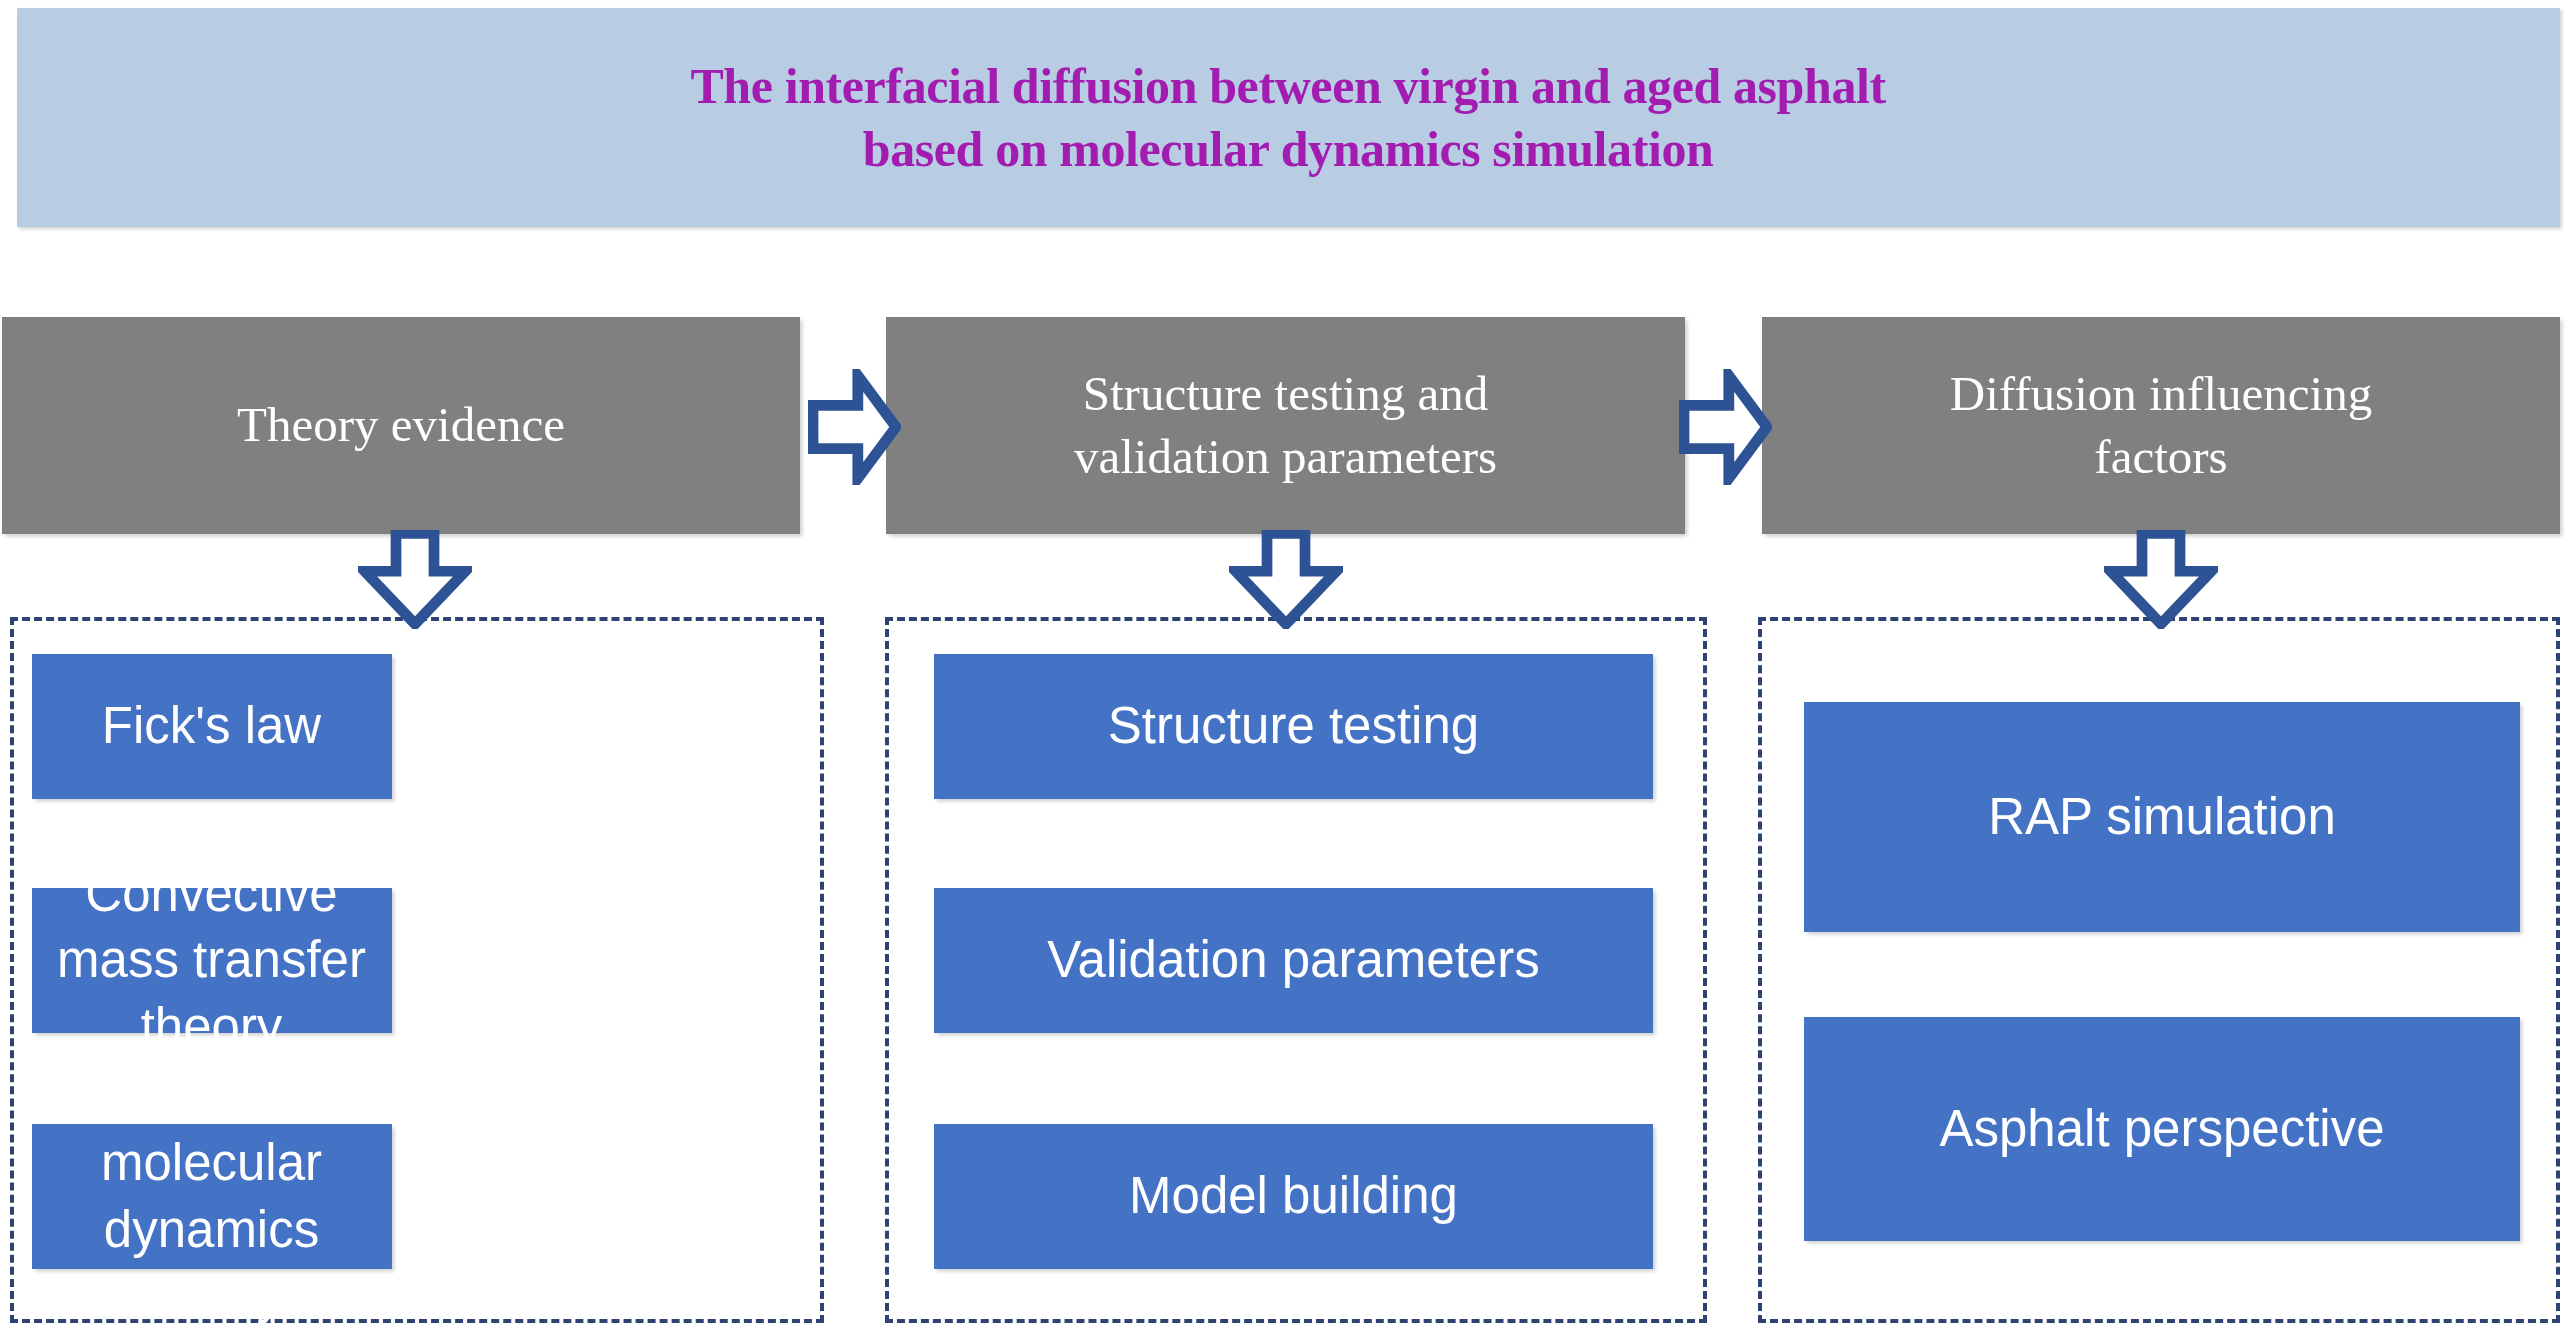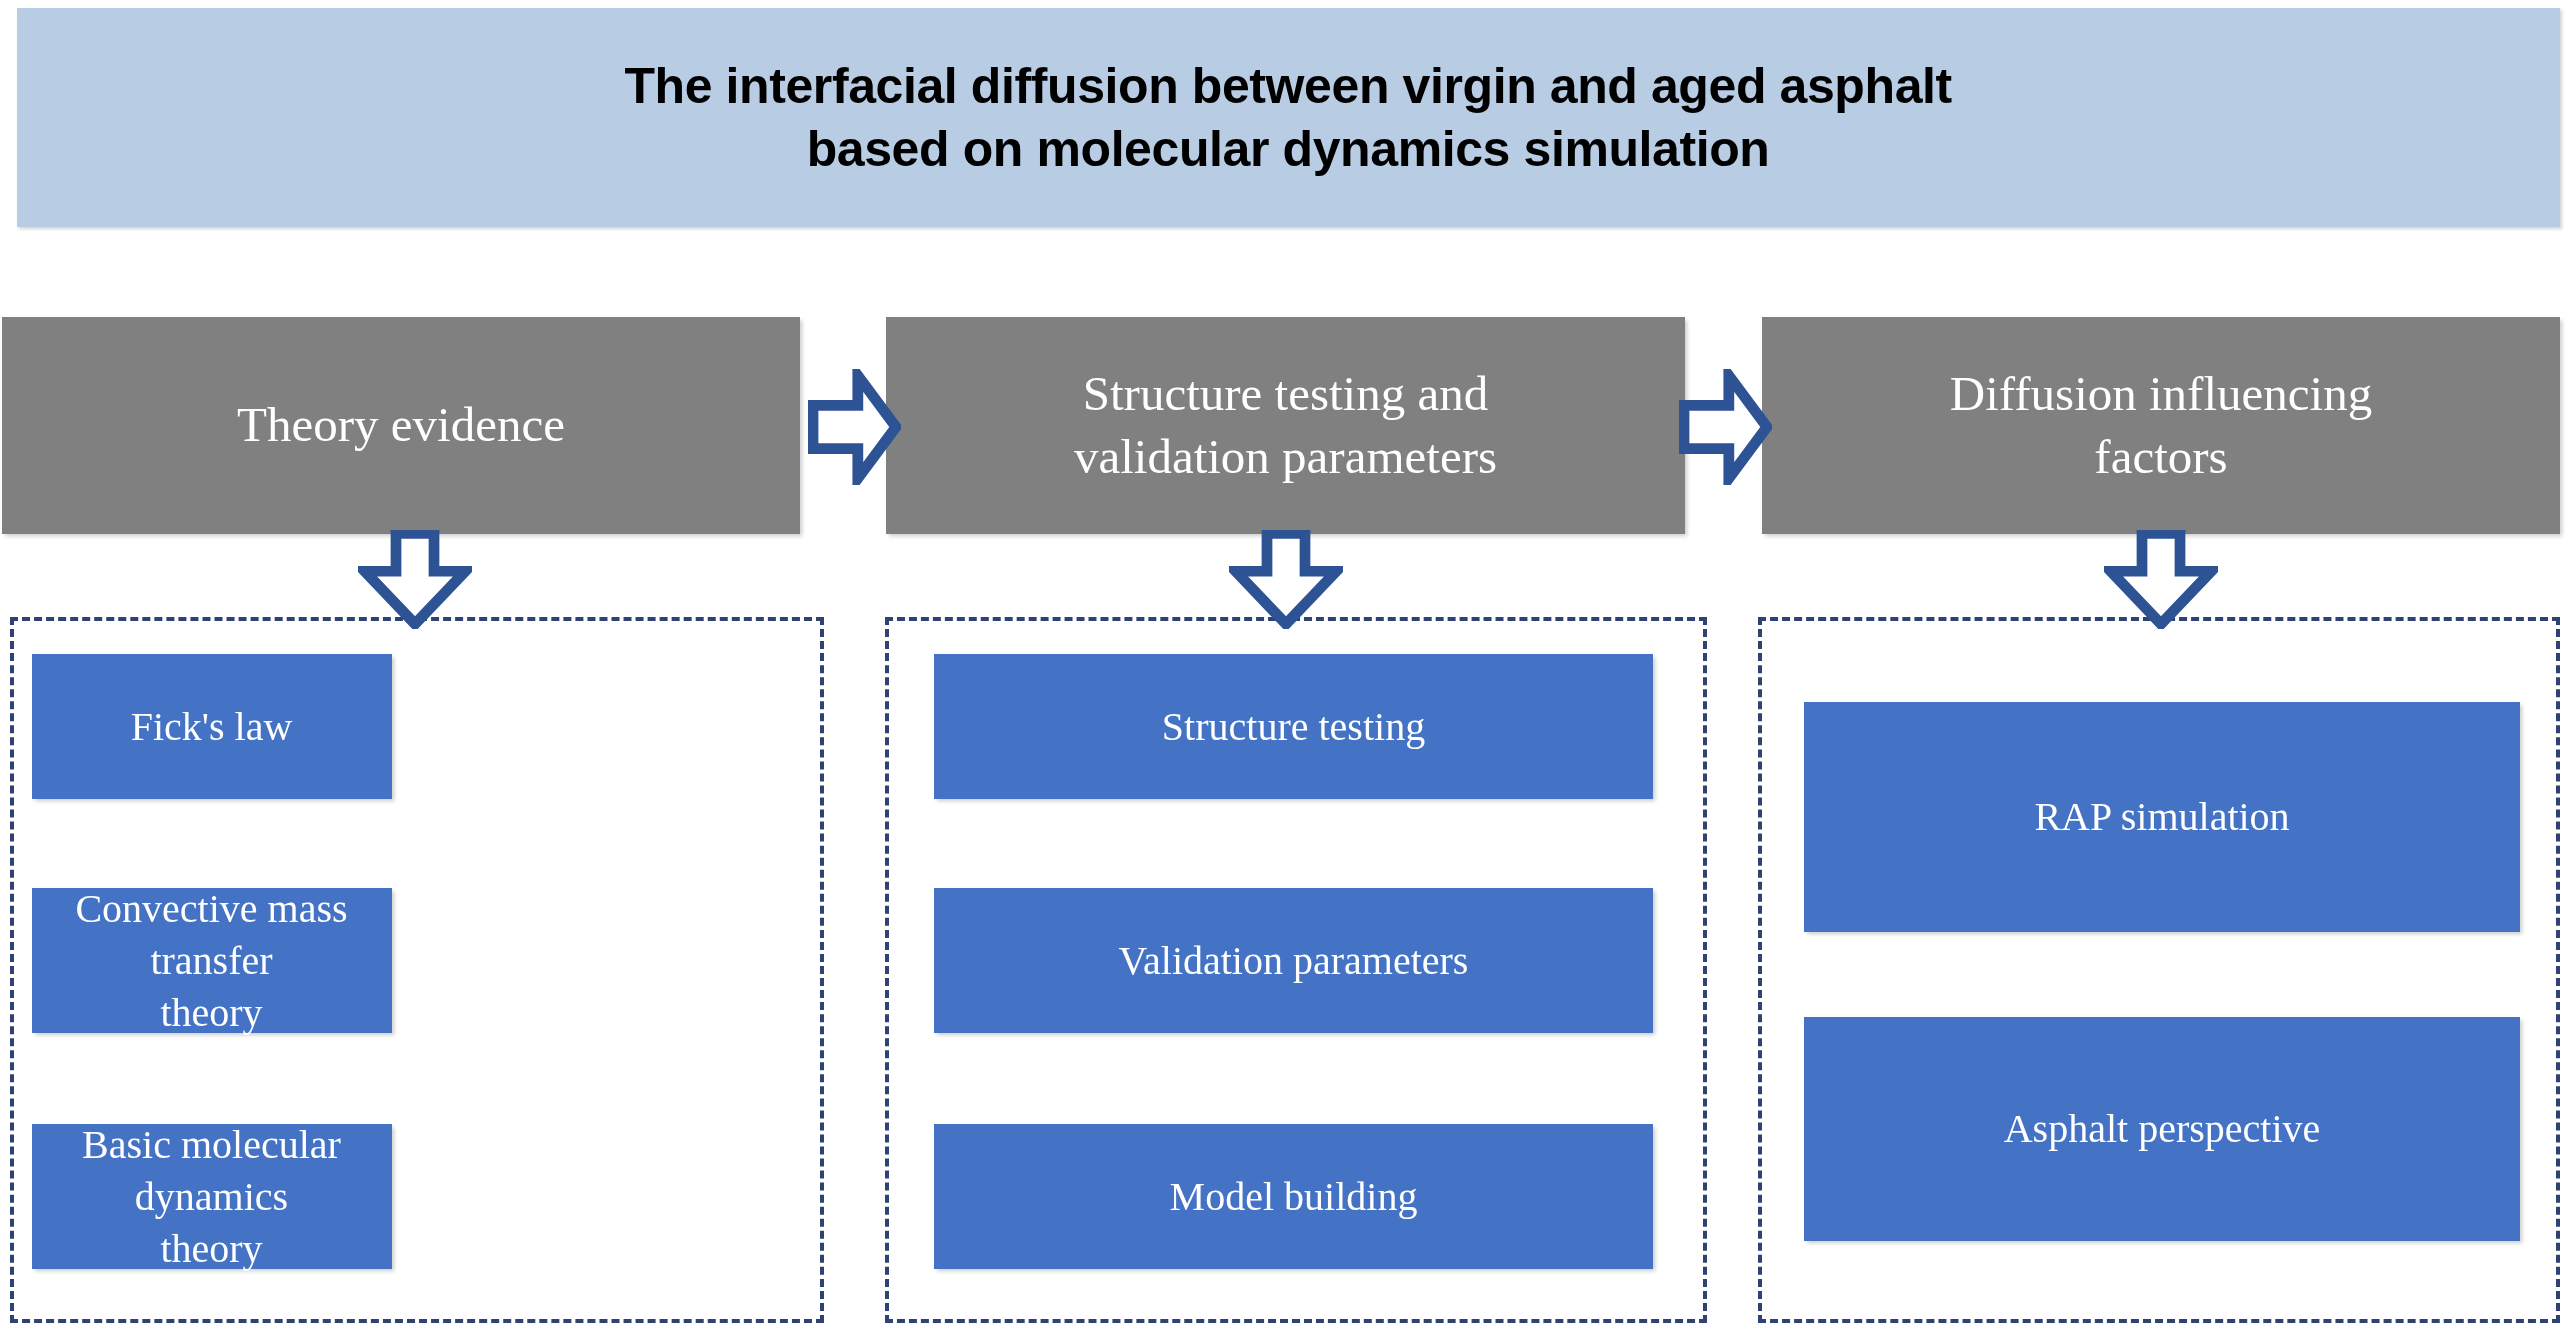--- a/index.html
+++ b/index.html
@@ -29,25 +29,25 @@
     height: 219px;
     background: #b8cce4;
     box-shadow: 1.7px 1.7px 3.3px rgba(0,0,0,0.18);
     display: flex;
     align-items: center;
     justify-content: center;
     text-align: center;
     box-sizing: border-box;
   }
   .title-text {
-    font-family: Liberation Sans, sans-serif;
+    font-family: Liberation Serif, serif;
     font-weight: bold;
     font-size: 50px;
     line-height: 1.25;
-    color: #000000;
+    color: #a21caf;
     letter-spacing: -0.4px;
     white-space: pre-line;
   }
 
   
   .stage-header {
     position: absolute;
     top: 317px;
     height: 217px;
     background: #808080;
@@ -111,24 +111,24 @@
     display: flex;
     align-items: center;
     justify-content: center;
     text-align: center;
     box-sizing: border-box;
     padding: 0 13.3px;
     z-index: 4;
   }
   .item-label {
     color: #ffffff;
-    font-size: 40px;
+    font-size: 51px;
     line-height: 1.30;
     white-space: pre-line;
-    font-family: Liberation Serif, serif;
+    font-family: Liberation Sans, sans-serif;
     text-align: center;
   }
 
   
   .col1 { left: 31.5px;   width: 360px; }
   .col2 { left: 934px; width: 719px; }
   .row1 { top: 654px;  height: 145px; }
   .row2 { top: 888px; height: 145px; }
   .row3 { top: 1124px; height: 145px; }
 

